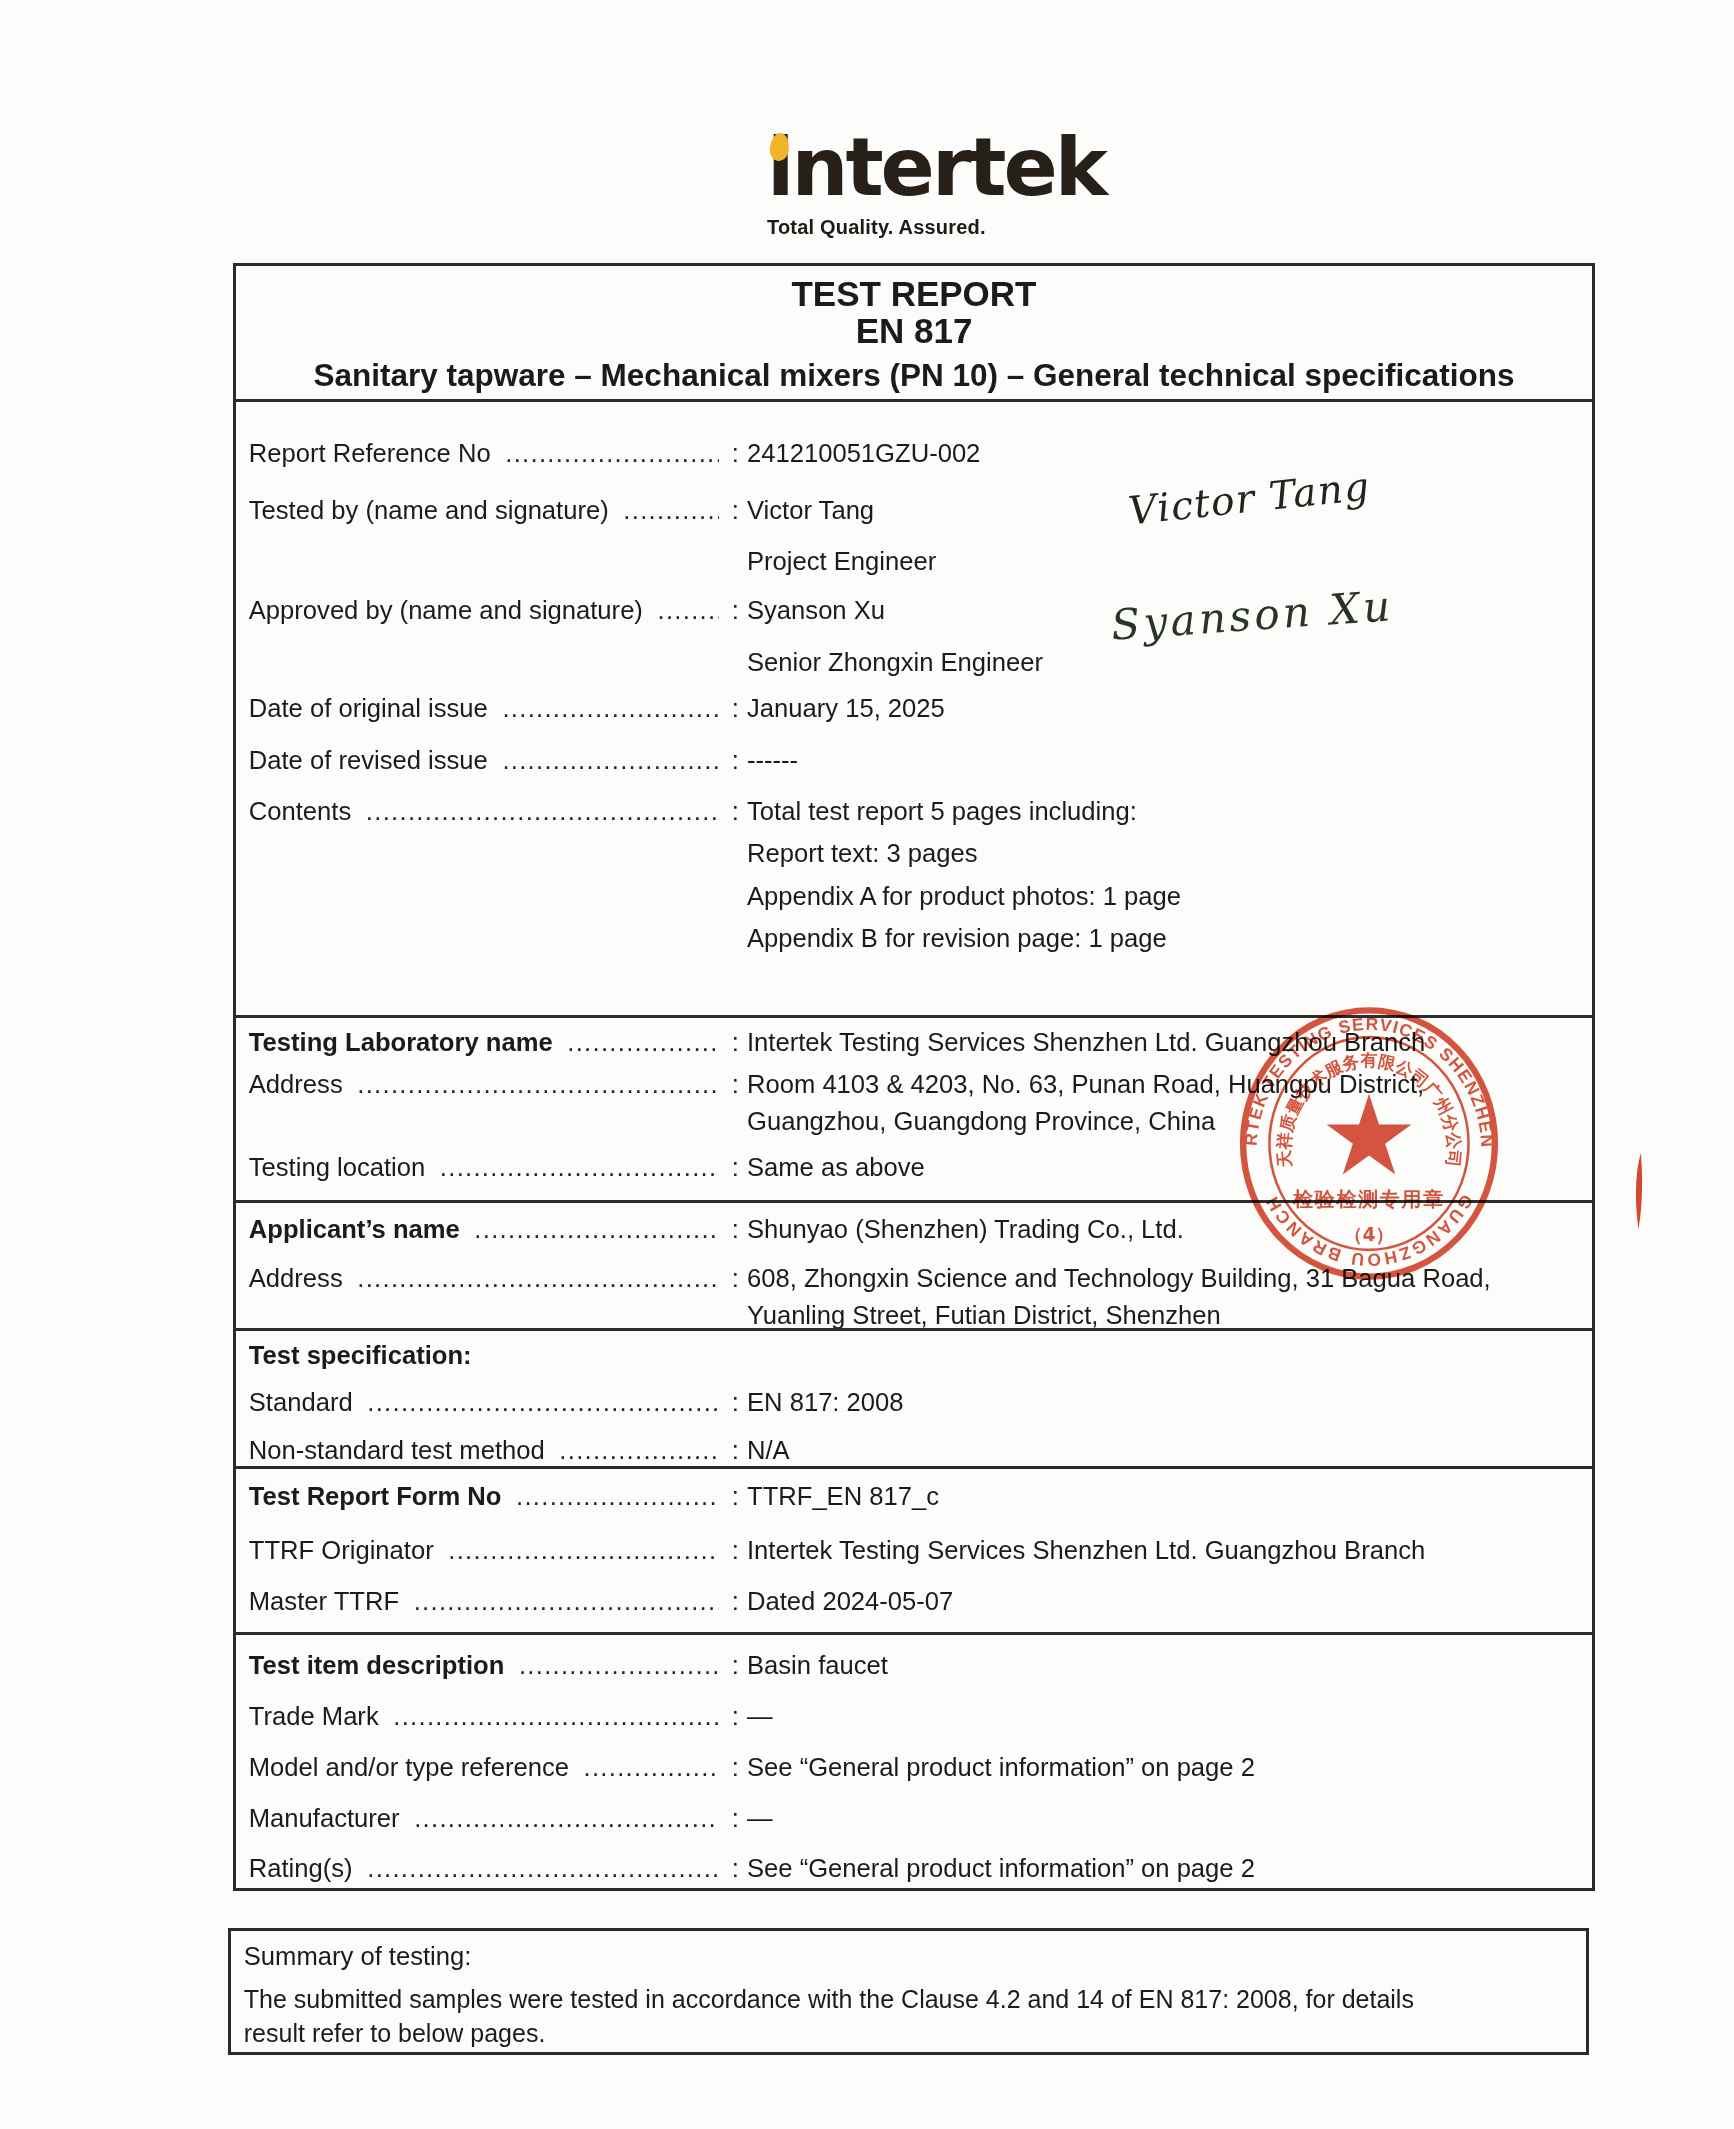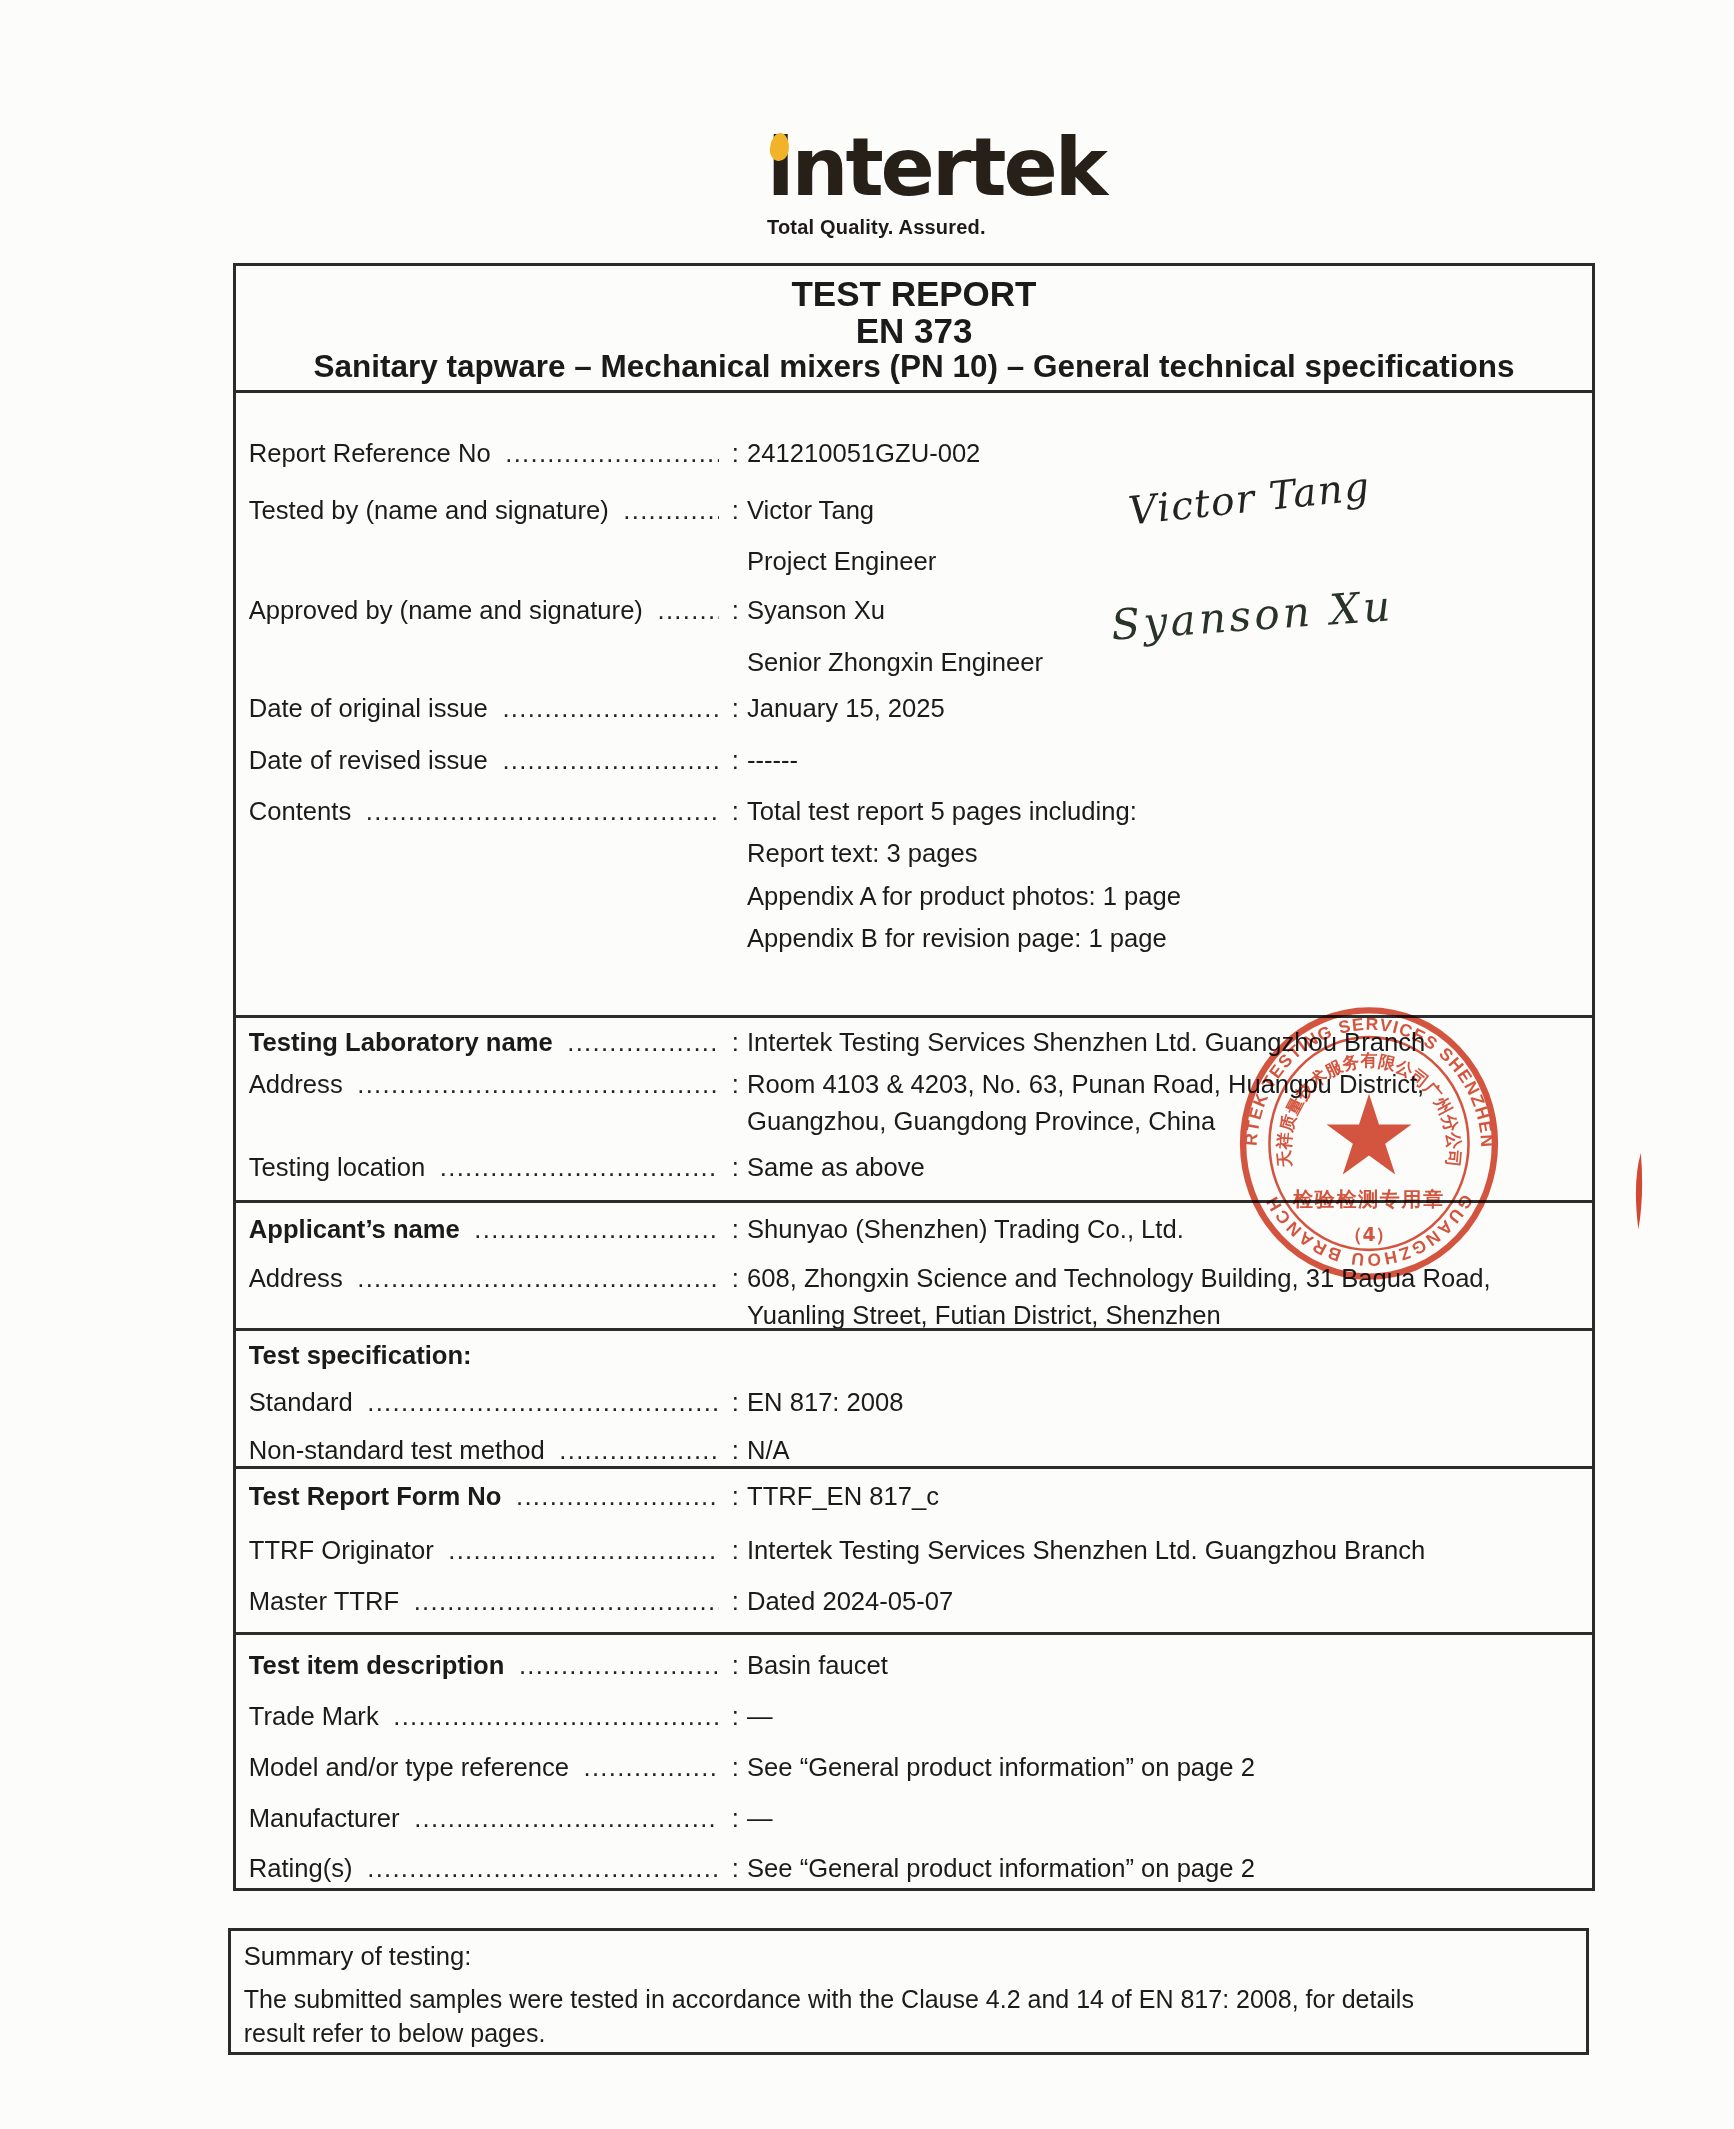--- a/index.html
+++ b/index.html
@@ -42,21 +42,21 @@
     border:3.4px solid #2b2b2b;
   }
   .title-sec{
     position:absolute;left:0;top:0;width:100%;
     border-bottom:3.4px solid #2b2b2b;
     text-align:center;
     padding:9.4px 0 6.8px 0;
     box-sizing:border-box;
   }
   .title-l1,.title-l2{font-size:35px;font-weight:bold;line-height:37px;text-align:center;}
-  .title-l3{font-size:31.5px;font-weight:bold;line-height:34px;margin-top:0;white-space:nowrap;}
+  .title-l3{font-size:31.5px;font-weight:bold;line-height:34px;margin-top:9px;white-space:nowrap;}
 
   .row{position:absolute;left:0;width:100%;font-size:25.6px;line-height:28px;}
   .lab{position:absolute;left:12.8px;top:0;width:490px;display:flex;align-items:flex-start;gap:12px;}
   .lab .txt{white-space:nowrap;}
   .bold{font-weight:bold;}
   .dots{flex:1;overflow:hidden;white-space:nowrap;letter-spacing:1.3px;margin:0 0.9px 0 2.6px;color:#222;}
   .dots::after{content:"..........................................................................................................................";}
   .colon::after{content:":";}
   .val{position:absolute;left:511px;top:0;white-space:nowrap;}
   .val .l2{margin-top:9.4px;}
@@ -97,21 +97,21 @@
   <div class="logo">
     <div class="logo-brand">intertek</div>
     <div class="logo-dot"></div>
     <div class="logo-tagline">Total Quality. Assured.</div>
   </div>
 
   <div class="main-box">
 
     <div class="title-sec">
       <div class="title-l1">TEST REPORT</div>
-      <div class="title-l2">EN 373</div>
+      <div class="title-l2">EN 817</div>
       <div class="title-l3">Sanitary tapware – Mechanical mixers (PN 10) – General technical specifications</div>
     </div>
 
     <div class="row" style="top:173px">
       <div class="lab">
           <span class="txt">Report Reference No</span>
           <span class="dots"></span>
           <span class="colon"></span>
         </div>
       <div class="val">241210051GZU-002</div>

